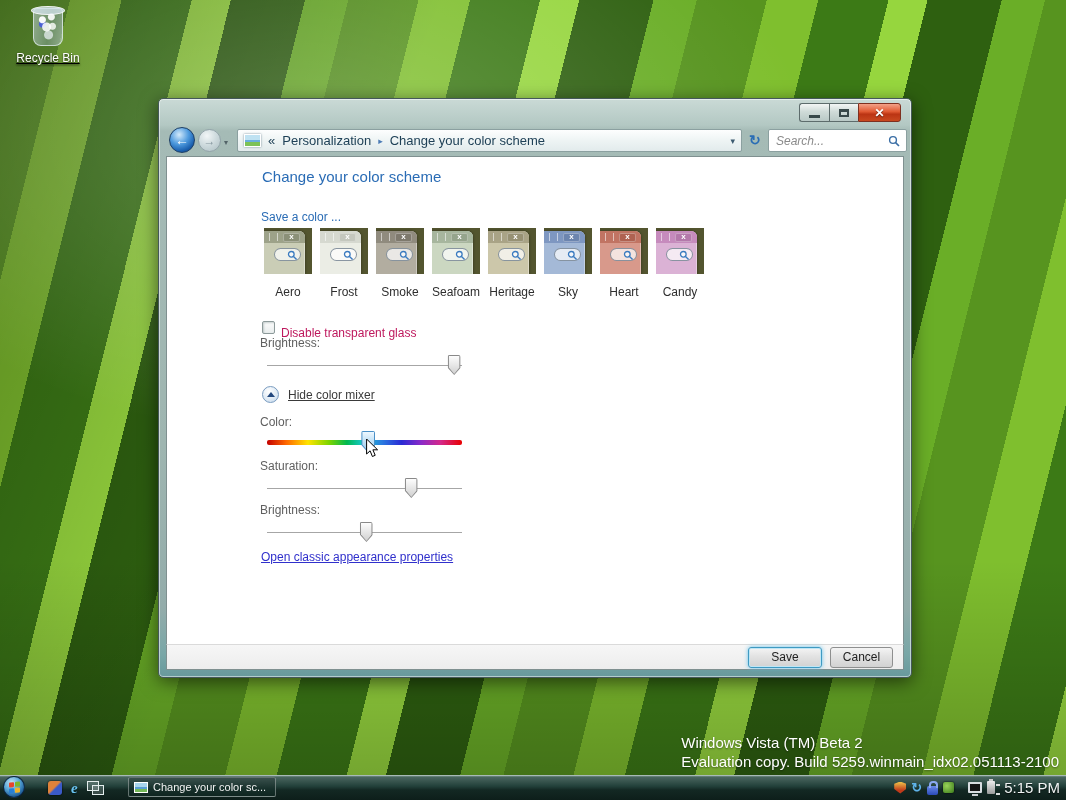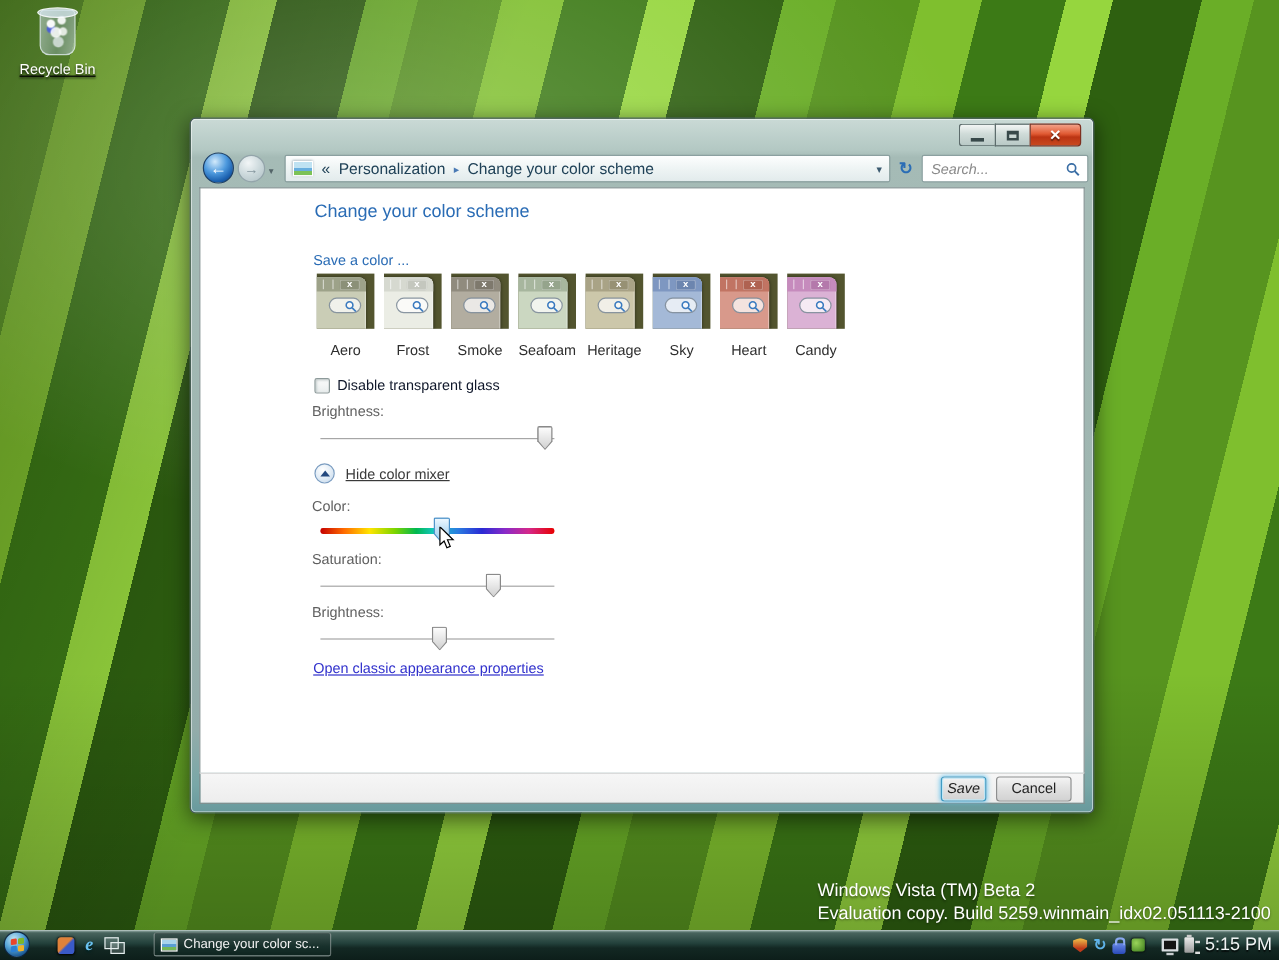--- a/index.html
+++ b/index.html
@@ -104,21 +104,21 @@
     background:var(--xbg); box-shadow:inset 0 0 0 1px rgba(255,255,255,.3);
     color:#fff; font-size:8px; line-height:8px; font-weight:bold; text-align:center; }
   .mini-pill { position:absolute; right:4px; top:17px; width:27px; height:13px; border-radius:7px;
     background:rgba(255,255,255,.72); border:1px solid rgba(110,125,140,.8); }
   .mini-pill svg { position:absolute; right:2px; top:1px; }
   .scheme-label { margin-top:11px; text-align:center; font-size:12px; color:#2e2e2e; white-space:nowrap; }
 
   .check-row { position:absolute; left:95px; top:157px; display:flex; align-items:center; gap:6px; }
   .checkbox { width:13px; height:13px; border:1px solid #8d9a9a; border-radius:2px;
     background:linear-gradient(180deg,#fcfcfc,#e9eded); box-shadow:inset 1px 1px 2px rgba(120,140,140,.4); }
-  .check-row span.lbl { font-size:12px; color:#0f172a; }
+  .check-row span.lbl { font-size:12px; color:#be185d;margin-top:12px; }
 
   .field-label { position:absolute; left:93px; font-size:12px; color:#5f5f5f; }
   .lbl-intensity { top:179px; } .lbl-color { top:258px; } .lbl-sat { top:302px; } .lbl-bright { top:346px; }
 
   .slider { position:absolute; left:100px; width:195px; height:22px; }
   .sl-intensity { top:197px; } .sl-color { top:272px; height:26px; } .sl-sat { top:320px; } .sl-bright { top:364px; }
   .track { position:absolute; left:0; right:0; top:11px; height:1px; background:#a6a6a6;
     box-shadow:0 1px 0 rgba(255,255,255,.9); }
   .rainbow { position:absolute; left:0; right:0; top:11px; height:5px; border-radius:2px;
     background:linear-gradient(90deg,#c40000 0%,#ff6a00 10%,#ffe400 21%,#7ad400 32%,#00b850 41%,#17c8c8 49%,#2a7ae0 59%,#2a2ad4 69%,#8a2ac8 79%,#d4288a 89%,#e80000 100%); }
@@ -142,21 +142,21 @@
 
   .classic-link { position:absolute; left:94px; top:393px; font-size:12px; color:#3030cc;
     text-decoration:underline; cursor:pointer; }
 
   
   .win-footer { position:absolute; left:7px; right:7px; bottom:7px; height:26px;
     background:linear-gradient(180deg,#f6f6f6,#ededed); border:1px solid #7f9090; border-top:1px solid #dadada;
     display:flex; align-items:center; justify-content:flex-end; gap:8px; padding:0 10px; }
   .btn { height:21px; border:1px solid #8e8f8f; border-radius:3px; font-size:12px; color:#222;
     background:linear-gradient(180deg,#f4f4f4,#e2e2e2 45%,#d2d2d2); text-align:center; line-height:19px; }
-  .btn.save { width:38px; border-color:#3f9ac2; box-shadow:0 0 4px rgba(90,190,235,.9), inset 0 0 0 1px #bfe6f5;font-style:italic; }
+  .btn.save { width:74px; border-color:#3f9ac2; box-shadow:0 0 4px rgba(90,190,235,.9), inset 0 0 0 1px #bfe6f5; }
   .btn.cancel { width:63px; }
 
   
   .taskbar { position:absolute; left:0; right:0; bottom:0; height:25px;
     background:linear-gradient(180deg,#87a39c 0,#48645d 10%,#22403a 45%,#132823 60%,#0d1e1a 100%);
     box-shadow:inset 0 1px 0 rgba(255,255,255,.35); display:flex; align-items:center; }
   .start-orb { position:absolute; left:3px; top:1px; width:22px; height:22px; border-radius:50%;
     border:1px solid rgba(8,25,45,.85);
     background:radial-gradient(circle at 38% 28%, #c4e5f4, #57a6d8 42%, #1e5c96 75%, #113a63);
     display:flex; align-items:center; justify-content:center; }

